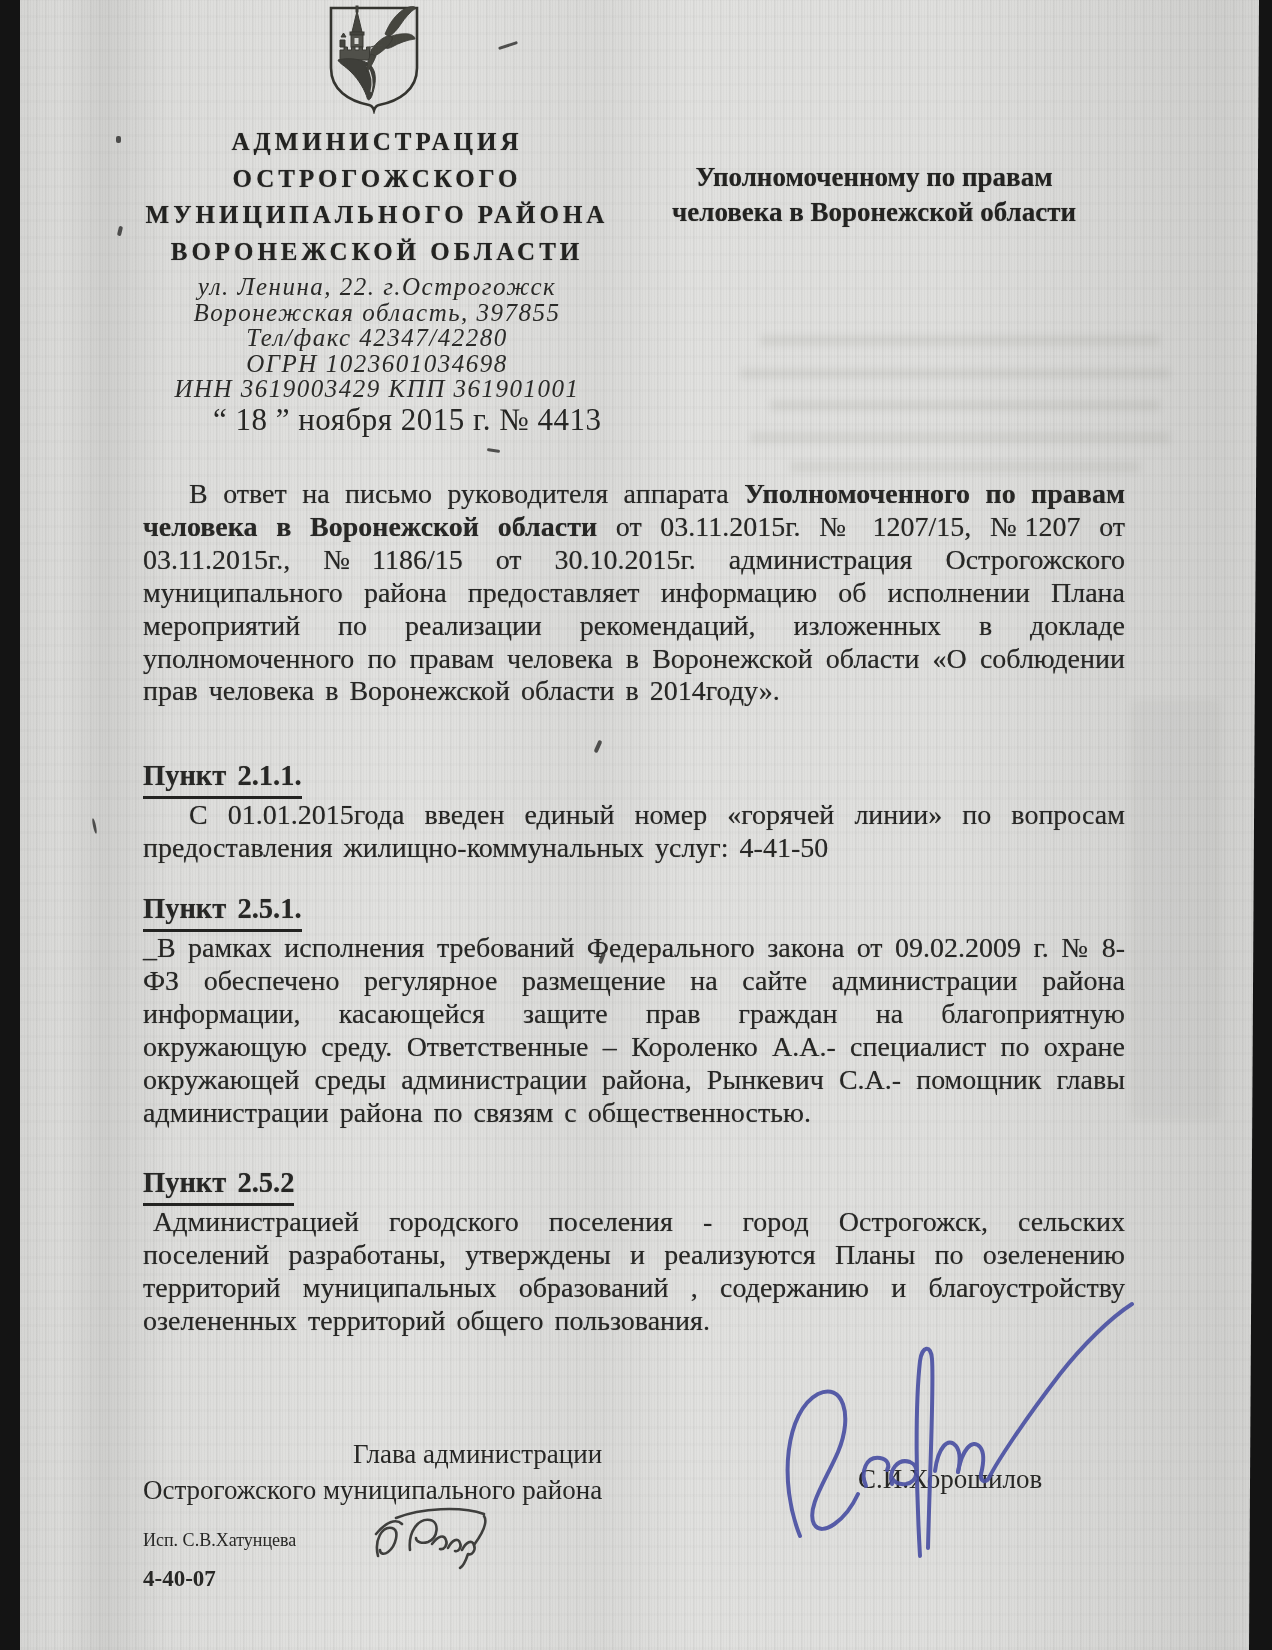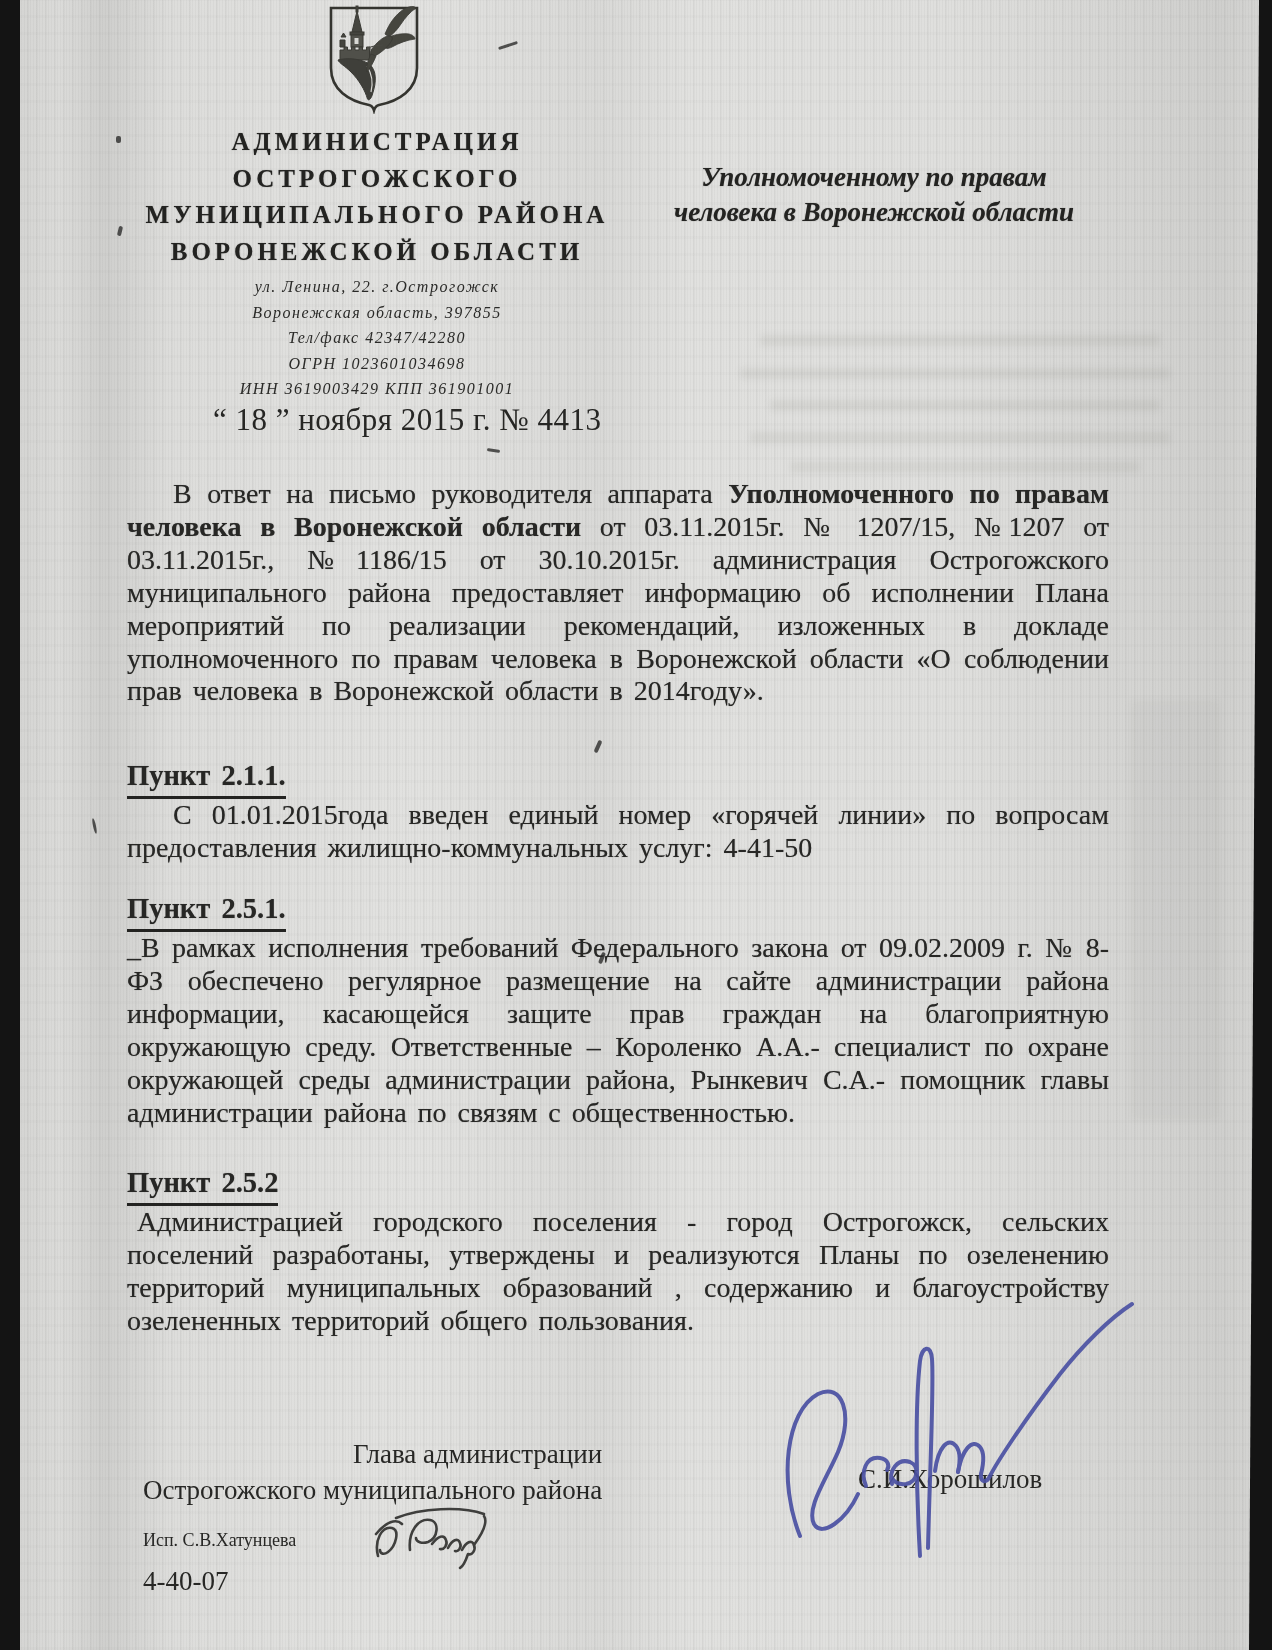--- a/index.html
+++ b/index.html
@@ -23,34 +23,34 @@
   .artifact{position:absolute;background:#2c2c2a;border-radius:2px;opacity:.8;}
   .emblem{position:absolute;left:327px;top:4px;width:94px;height:110px;}
   .org{
     position:absolute;left:138px;top:124px;width:478px;
     text-align:center;font-weight:bold;font-size:25px;line-height:36.5px;
     letter-spacing:4px;color:#232321;
     text-shadow:0 0 1px rgba(40,40,38,.55);
   }
   .addr{
     position:absolute;left:138px;top:274px;width:478px;
-    text-align:center;font-style:italic;font-size:16px;line-height:25.5px;
+    text-align:center;font-style:italic;font-size:25px;line-height:25.5px;
     letter-spacing:1.5px;color:#2a2a28;
   }
   .dateline{
     position:absolute;left:213px;top:402px;
     font-size:31px;letter-spacing:.5px;color:#262624;
   }
   .recipient{
     position:absolute;left:662px;top:160px;width:424px;
     text-align:center;font-weight:bold;font-size:27px;line-height:35px;
-    color:#232321;text-shadow:0 0 1px rgba(40,40,38,.5);font-style:italic;
+    color:#232321;text-shadow:0 0 1px rgba(40,40,38,.5);
   }
   .bodytext{
-    position:absolute;left:127px;top:478px;width:982px;
+    position:absolute;left:143px;top:478px;width:982px;
     font-size:28px;line-height:32.9px;text-align:justify;
     color:#272725;word-spacing:4px;
     text-shadow:0 0 .8px rgba(45,45,43,.55);
   }
   .bodytext p{margin:0;}
   p.indent{text-indent:46px;}
   p.small-indent{text-indent:10px;}
   .sec-h{font-weight:bold;font-size:28.5px;}
   .sec-h span{display:inline-block;border-bottom:3px solid #232321;padding-bottom:3px;}
   .h1{margin-top:52px;}
@@ -61,21 +61,21 @@
   .p3{margin-top:10px;}
   .sig-title{
     position:absolute;left:143px;top:1436px;
     font-size:27px;line-height:36px;color:#272725;text-align:right;
   }
   .signer{
     position:absolute;left:858px;top:1464px;
     font-size:27px;color:#272725;
   }
   .executor{position:absolute;left:143px;top:1530px;font-size:18px;color:#272725;}
-  .phone{position:absolute;left:143px;top:1566px;font-size:27px;color:#272725;}
+  .phone{position:absolute;left:143px;top:1566px;font-size:23px;color:#272725;font-weight:bold;}
   .ink-blue{position:absolute;left:770px;top:1256px;width:372px;height:314px;}
   .ink-black{position:absolute;left:366px;top:1504px;width:152px;height:72px;}
 </style>
 </head>
 <body>
 
 <div class="page">
   <div class="paper">
 
     <div class="ghost" style="left:760px;top:335px;width:400px;height:11px;"></div>

